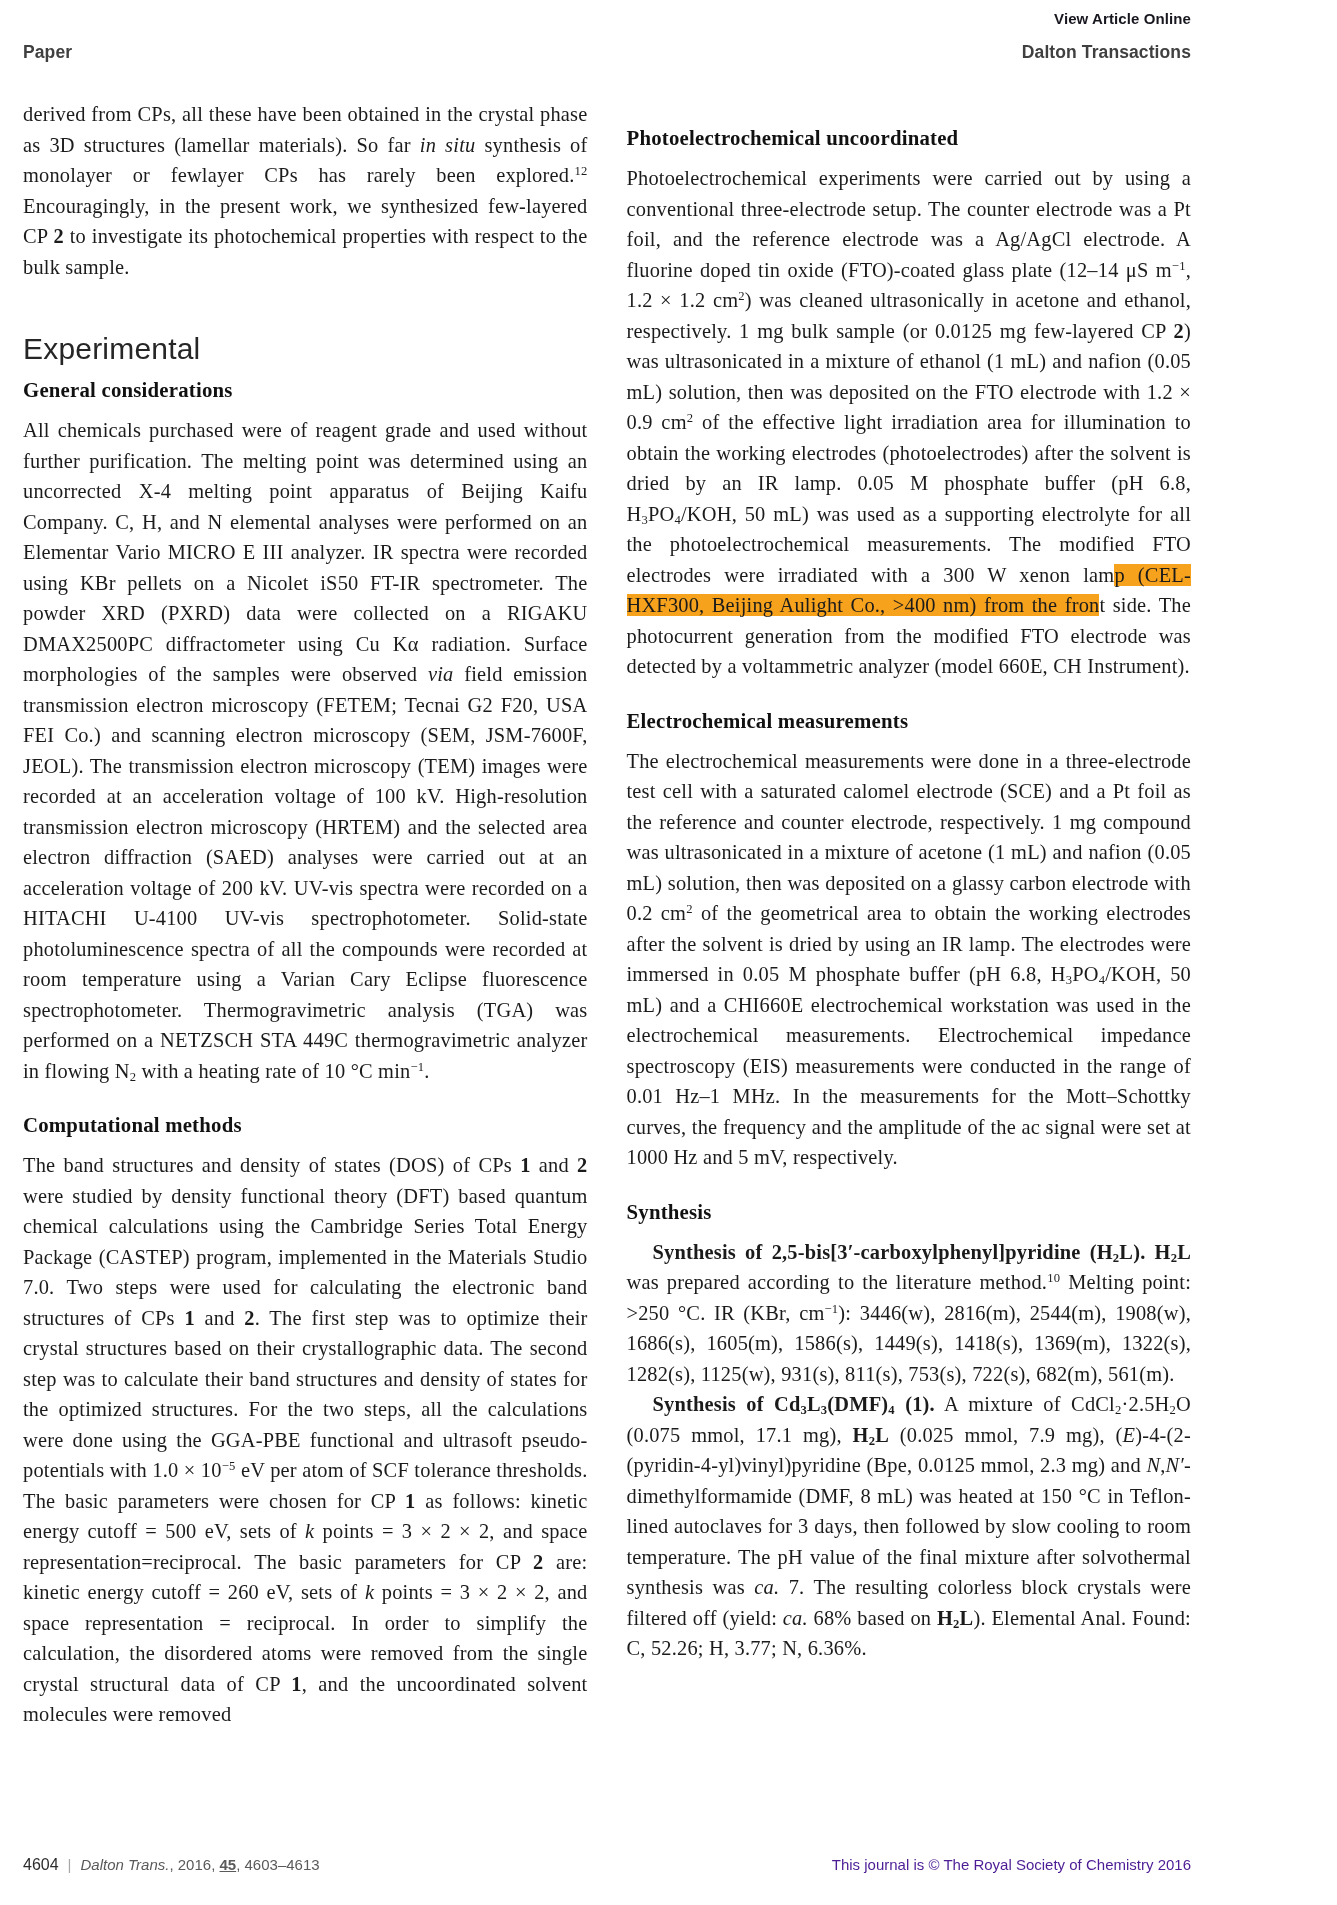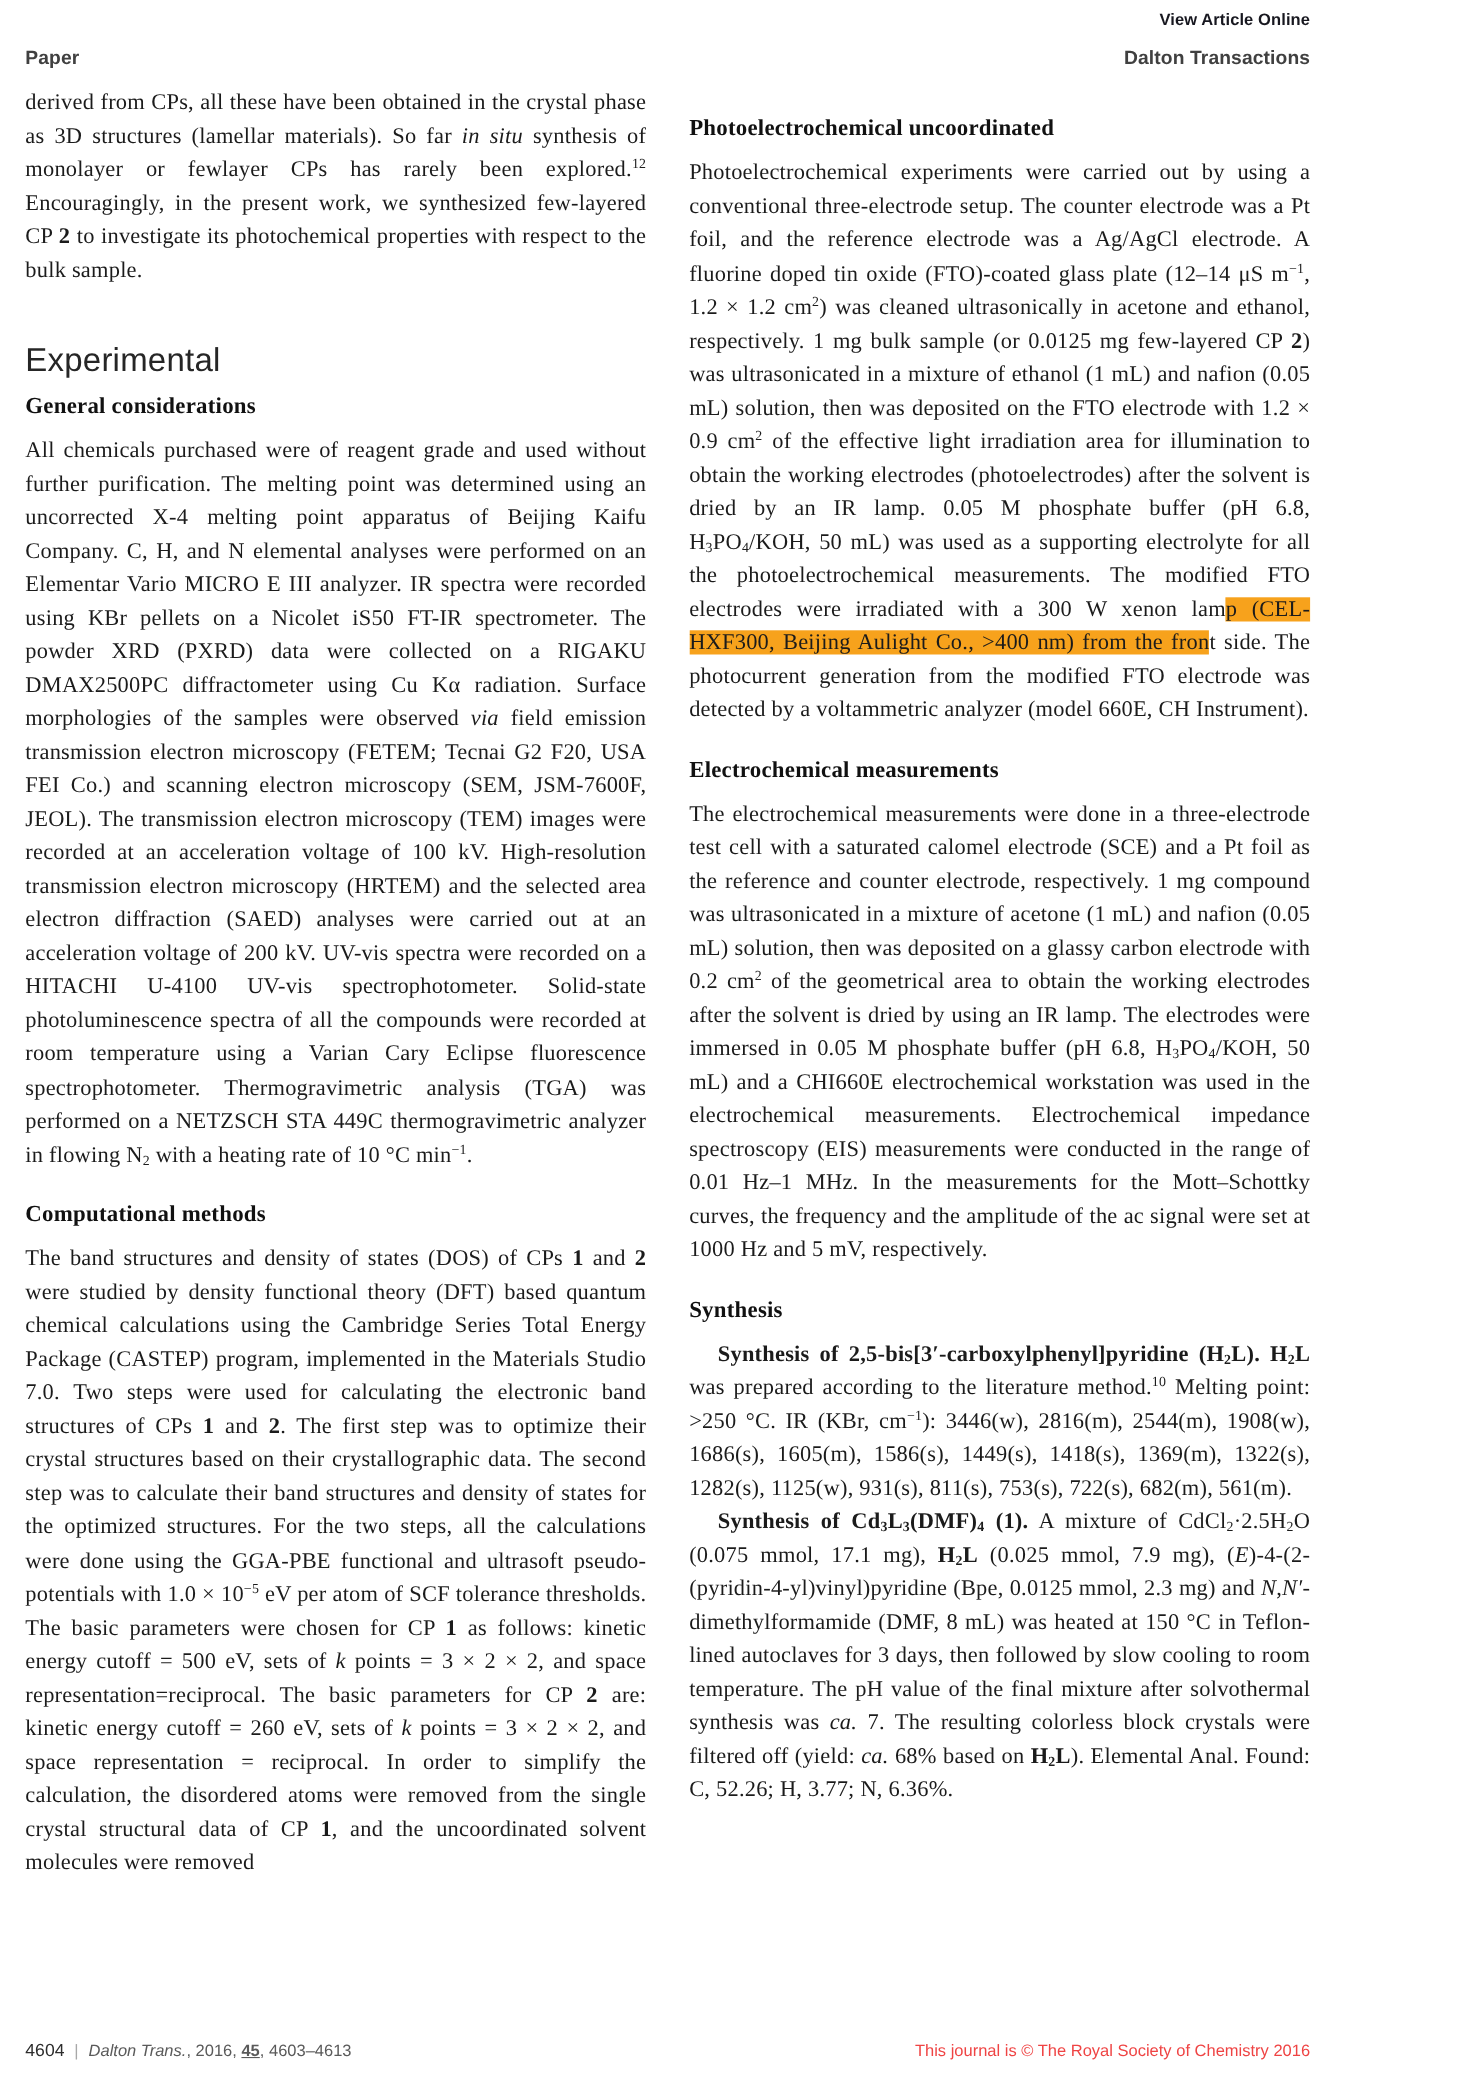--- a/index.html
+++ b/index.html
@@ -32,21 +32,21 @@
     font-family: "Liberation Sans", sans-serif;
     font-weight: bold;
     font-size: 17.5px;
     color: #404040;
     letter-spacing: 0.1px;
   }
   .content {
     display: flex;
     gap: 39px;
     padding: 0 23px;
-    margin-top: 15px;
+    margin-top: 36px;
   }
   .col { width: 631px; }
   .body-p {
     margin: 0;
     font-size: 20.4px;
     line-height: 30.5px;
     text-align: justify;
     letter-spacing: 0.01em;
   }
   .body-p.indent { text-indent: 26px; }
@@ -81,21 +81,21 @@
     justify-content: space-between;
     align-items: baseline;
     font-family: "Liberation Sans", sans-serif;
     font-size: 15px;
     color: #5a5a5a;
   }
   .foot-page { font-weight: normal; font-size: 16px; color: #2d2d2d; }
   .foot-sep { color: #a8a8a8; padding: 0 9px; }
   .foot-journal { font-style: italic; }
   .foot-vol { font-weight: bold; text-decoration: underline; }
-  .foot-right { color: #ef4444; }
+  .foot-right { color: #4c1d95; }
 </style>
 </head>
 <body>
 
 <div class="page">
 
   <div class="page-head">
     <div class="voa-row">
       <a href="#" class="voa">View Article Online</a>
     </div>

